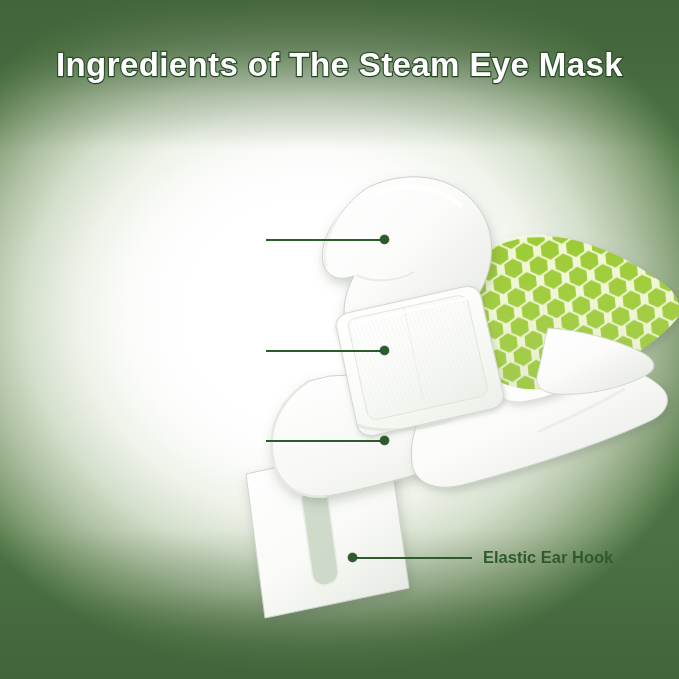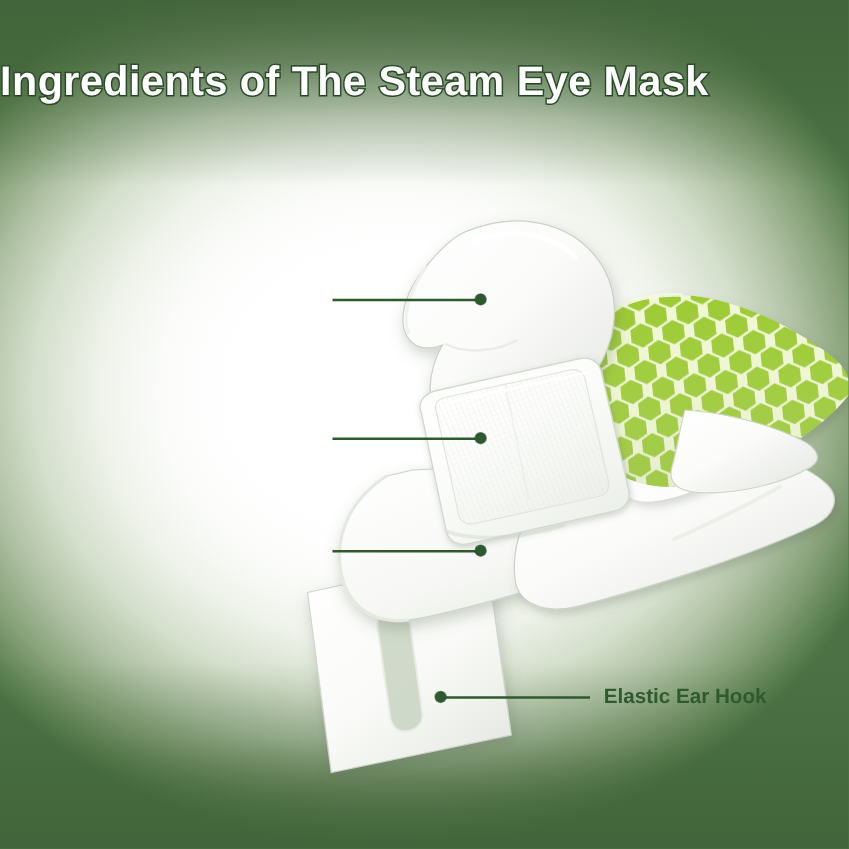--- a/index.html
+++ b/index.html
@@ -34,21 +34,21 @@
       rgba(66,100,58,0) 22%,
       rgba(66,100,58,0) 78%,
       rgba(66,100,58,.28) 87%,
       rgba(66,100,58,.70) 94%,
       rgba(66,100,58,.95) 100%);
     pointer-events:none;
   }
 
   
   #title{
-    position:absolute;left:0;top:46px;width:679px;
+    position:absolute;left:0;top:46px;width:679px;text-align:center;
     font-size:33px;font-weight:bold;letter-spacing:.4px;
     color:#ffffff;
     -webkit-text-stroke:2.4px #2b4f29;
     paint-order:stroke fill;
     text-shadow:0 1px 1px rgba(0,0,0,.18);
     z-index:40;white-space:nowrap;
   }
 
   
   #art{position:absolute;left:0;top:0;width:679px;height:679px;z-index:10;}

